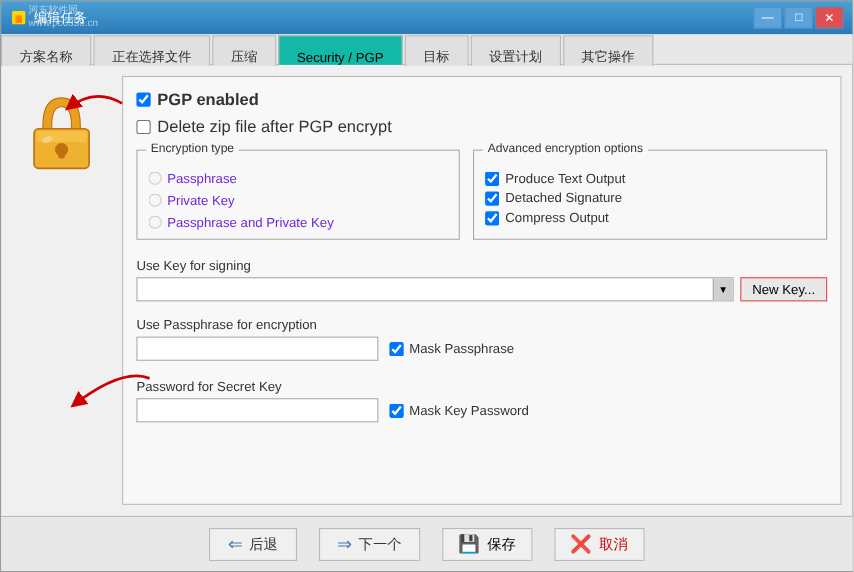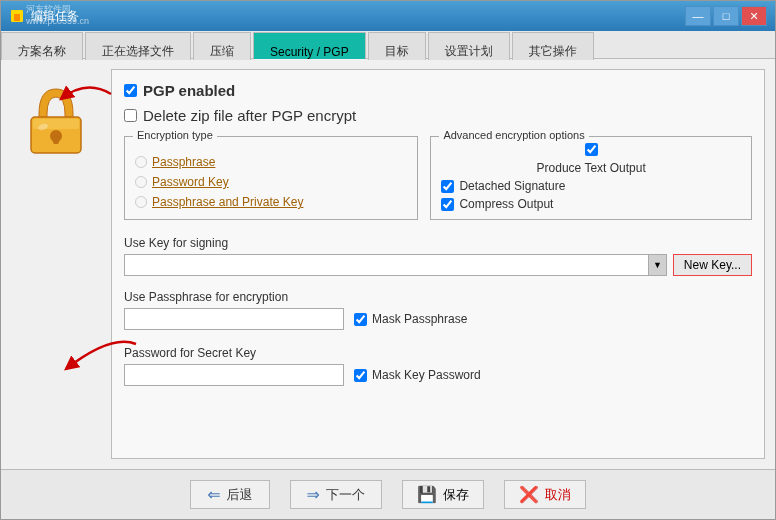--- a/index.html
+++ b/index.html
@@ -148,22 +148,21 @@
       align-items: center;
       gap: 5px;
       margin-top: 6px;
     }
     .radio-option input[type="radio"] {
       width: 12px;
       height: 12px;
     }
     .radio-option label {
       font-size: 12px;
-      color: #a16207;
-      text-decoration: underline;
+      color: #6d28d9;
     }
     .advanced-group {
       border: 1px solid #aaa;
       padding: 6px 10px 8px 10px;
       position: relative;
       flex: 1.1;
     }
     .adv-option {
       display: flex;
       align-items: center;
@@ -406,31 +405,31 @@
       <div class="middle-row">
 
         <div class="encryption-type-group">
           <span class="group-legend">Encryption type</span>
           <div class="radio-option" style="margin-top:12px;">
             <input type="radio" name="enc-type" id="enc-pass" disabled="" style="">
             <label for="enc-pass">Passphrase</label>
           </div>
           <div class="radio-option">
             <input type="radio" name="enc-type" id="enc-priv" disabled="" style="">
-            <label for="enc-priv">Password Key</label>
+            <label for="enc-priv">Private Key</label>
           </div>
           <div class="radio-option">
             <input type="radio" name="enc-type" id="enc-both" disabled="" style="">
             <label for="enc-both">Passphrase and Private Key</label>
           </div>
         </div>
 
         <div class="advanced-group">
           <span class="group-legend">Advanced encryption options</span>
-          <div class="adv-option" style="margin-top:0;flex-direction:column;">
+          <div class="adv-option" style="margin-top:12px;">
             <input type="checkbox" id="produce-text" checked="" style="">
             <label for="produce-text">Produce Text Output</label>
           </div>
           <div class="adv-option">
             <input type="checkbox" id="detached-sig" checked="" style="">
             <label for="detached-sig">Detached Signature</label>
           </div>
           <div class="adv-option">
             <input type="checkbox" id="compress-output" checked="" style="">
             <label for="compress-output">Compress Output</label>

